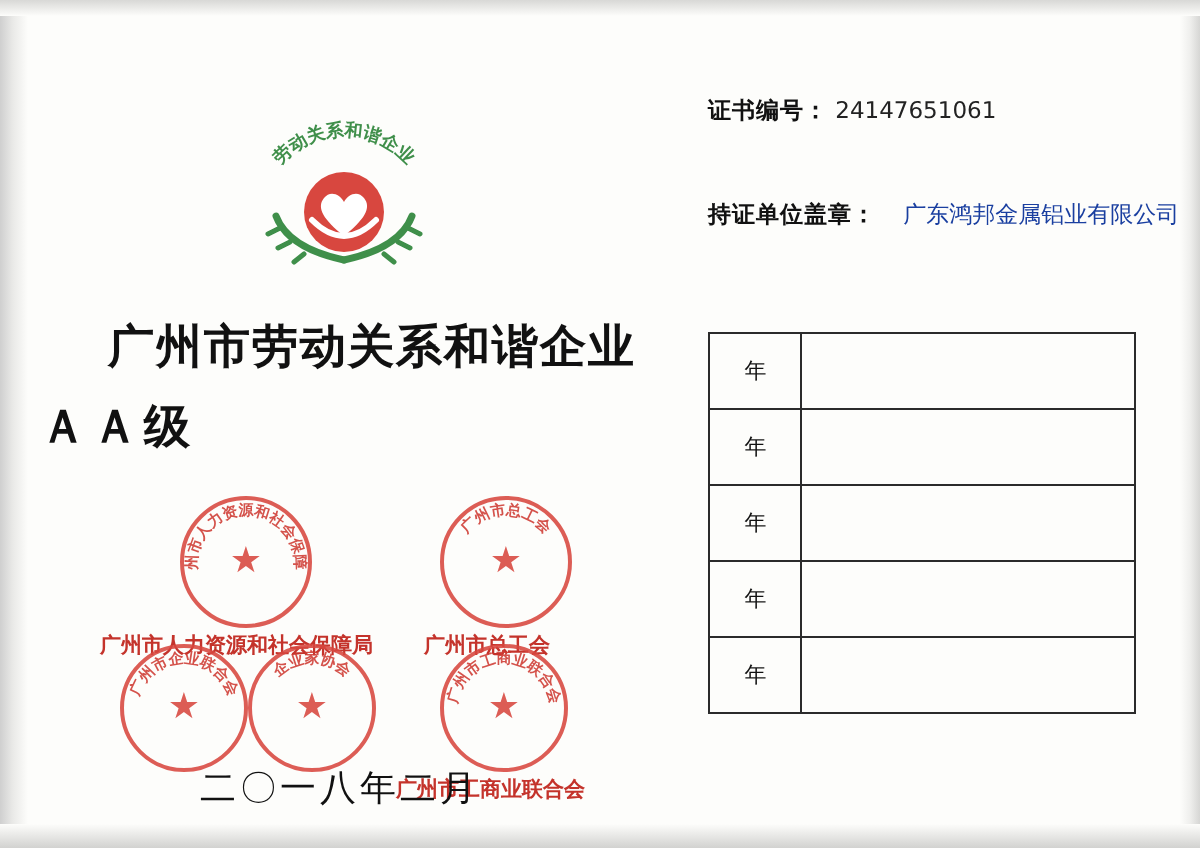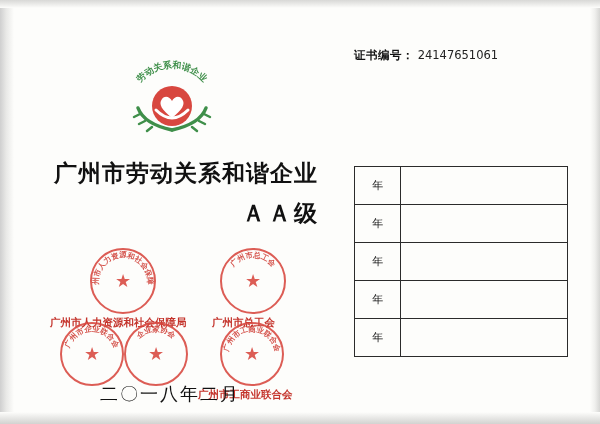--- a/index.html
+++ b/index.html
@@ -66,21 +66,21 @@
     font-size: 23px;
     font-weight: bold;
     color: #111;
     letter-spacing: 1px;
     font-family: "DejaVu Sans", "Liberation Sans", sans-serif;
   }
   .cert-grade {
     position: absolute;
     left: 0; top: 168px;
     width: 300px;
-    text-align: right;
+    text-align: left;
     font-size: 23px;
     font-weight: bold;
     color: #111;
     letter-spacing: 3px;
   }
 
   
   .seal {
     position: absolute;
     border-radius: 50%;
@@ -261,20 +261,24 @@
     <div class="date-line">二〇一八年二月</div>
   </div>
 
   <div class="right-panel">
 
     <div class="field-row" style="left:14px; top:14px;">
       <span class="field-label">证书编号：</span>
       <span class="field-value">24147651061</span>
     </div>
 
+    <div class="field-row" style="left:14px; top:66px;">
+      <span class="field-label">持证单位盖章：</span>
+      <span class="field-value blue" style="margin-left:10px;">广东鸿邦金属铝业有限公司</span>
+    </div>
 
 
     <table class="year-table">
       <tbody>
         <tr>
           <td class="year-cell">年</td>
           <td class="blank-cell"></td>
         </tr>
         <tr>
           <td class="year-cell">年</td>

